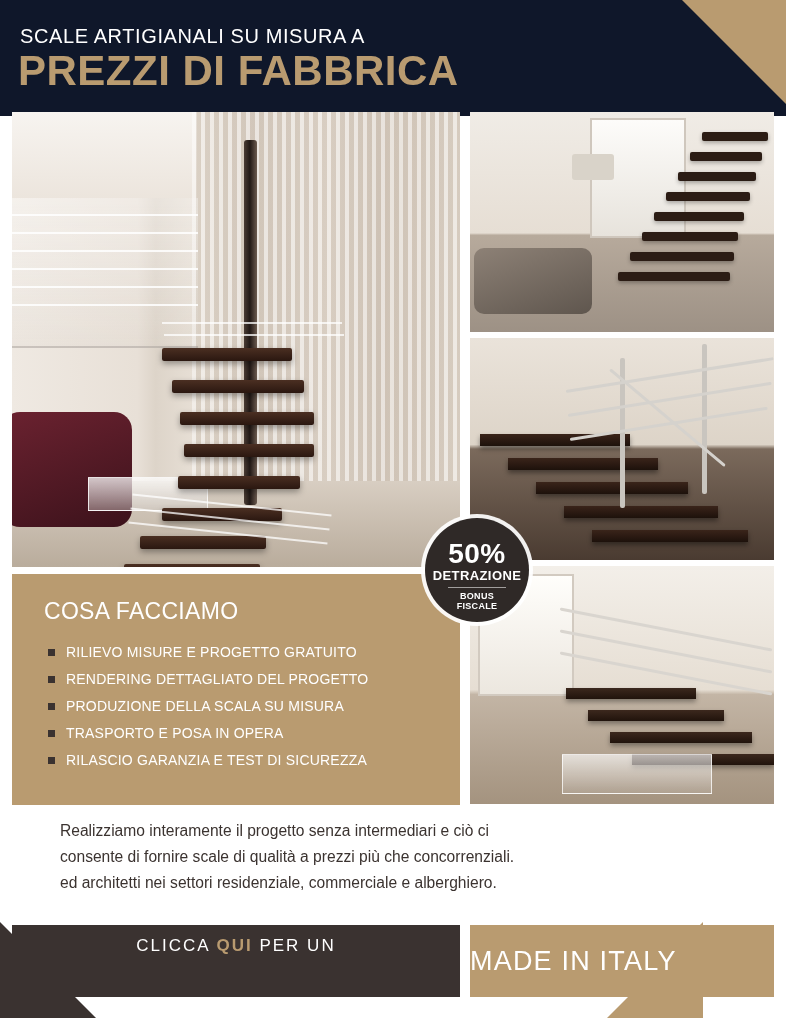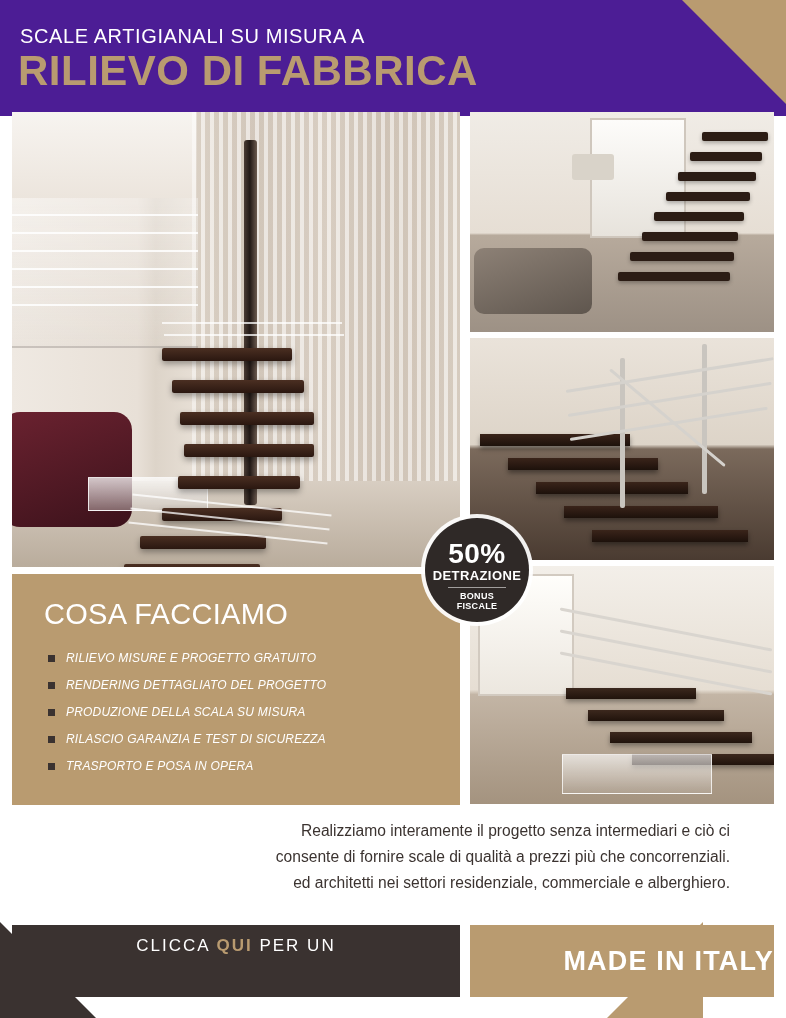--- a/index.html
+++ b/index.html
@@ -14,21 +14,21 @@
     width: 786px; height: 1018px;
     background: #ffffff;
     overflow: hidden;
   }
 
   
   .header {
     position: absolute;
     left: 0; top: 0;
     width: 786px; height: 116px;
-    background: #4c1d95;
+    background: #0f172a;
     overflow: hidden;
   }
   .header-corner {
     position: absolute;
     right: 0; top: 0;
     width: 0; height: 0;
     border-top: 104px solid #b99b70;
     border-left: 104px solid transparent;
   }
   .header-line1 {
@@ -214,48 +214,47 @@
 
   
   .panel {
     position: absolute;
     left: 12px; top: 574px;
     width: 448px; height: 231px;
     background: #b99b70;
     color: #ffffff;
   }
   .panel h2 {
-    font-size: 29px;
+    font-size: 23px;
     font-weight: normal;
     letter-spacing: .3px;
     margin: 24px 0 14px 32px;
   }
   .panel ul { list-style: none; margin-left: 36px; }
   .panel li {
     position: relative;
-    font-size: 12px;
+    font-size: 14px;
     line-height: 27px;
     padding-left: 18px;
     letter-spacing: .2px;
-    font-style: italic;
   }
   .panel li::before {
     content: "";
     position: absolute;
     left: 0; top: 10px;
     width: 7px; height: 7px;
     background: #3a3230;
   }
 
   
   .bodytext {
     position: absolute;
     left: 60px; top: 818px;
     width: 670px;
-    text-align: right;
+    text-align: left;
     color: #3b3330;
     font-size: 15.6px;
     line-height: 26px;
   }
 
   
   .footer-wrap { position: absolute; left: 0; top: 925px; width: 703px; height: 93px; }
   .cta {
     position: absolute;
     left: 12px; top: 0;
@@ -275,23 +274,23 @@
     font-weight: bold;
     letter-spacing: .6px;
     line-height: 33px;
   }
   .madein {
     position: absolute;
     left: 470px; top: 0;
     width: 304px; height: 72px;
     background: #b99b70;
     color: #ffffff;
-    text-align: right;
+    text-align: left;
     font-size: 27px;
-    font-weight: bold;
+    font-weight: normal;
     letter-spacing: 1.2px;
     line-height: 72px;
   }
   .corner-bl {
     position: absolute;
     left: 0; bottom: 0;
     width: 0; height: 0;
     border-bottom: 96px solid #3a3230;
     border-right: 96px solid transparent;
   }
@@ -304,21 +303,21 @@
   }
 </style>
 </head>
 <body>
 
 <div class="flyer">
 
   <div class="header">
     <div class="header-corner"></div>
     <div class="header-line1">SCALE ARTIGIANALI SU MISURA A</div>
-    <div class="header-line2">RILIEVO DI FABBRICA</div>
+    <div class="header-line2">PREZZI DI FABBRICA</div>
   </div>
 
   <div class="photo photo-main">
     <div class="scene-main">
       <div class="ceiling"></div>
       <div class="wallstripes"></div>
       <div class="topglass"></div>
       <div class="balustrade"></div>
       <div class="floor"></div>
       <div class="artframe"></div>
@@ -399,22 +398,22 @@
     <div class="badge-bonus">BONUS</div>
     <div class="badge-bonus">FISCALE</div>
   </div>
 
   <div class="panel">
     <h2>COSA FACCIAMO</h2>
     <ul>
       <li>RILIEVO MISURE E PROGETTO GRATUITO</li>
       <li>RENDERING DETTAGLIATO DEL PROGETTO</li>
       <li>PRODUZIONE DELLA SCALA SU MISURA</li>
+      <li>TRASPORTO E POSA IN OPERA</li>
       <li>RILASCIO GARANZIA E TEST DI SICUREZZA</li>
-      <li>TRASPORTO E POSA IN OPERA</li>
     </ul>
   </div>
 
   <div class="bodytext">
     <div>Realizziamo interamente il progetto senza intermediari e ciò ci</div>
     <div>consente di fornire scale di qualità a prezzi più che concorrenziali.</div>
     <div>ed architetti nei settori residenziale, commerciale e alberghiero.</div>
   </div>
 
   <div class="footer-wrap">

